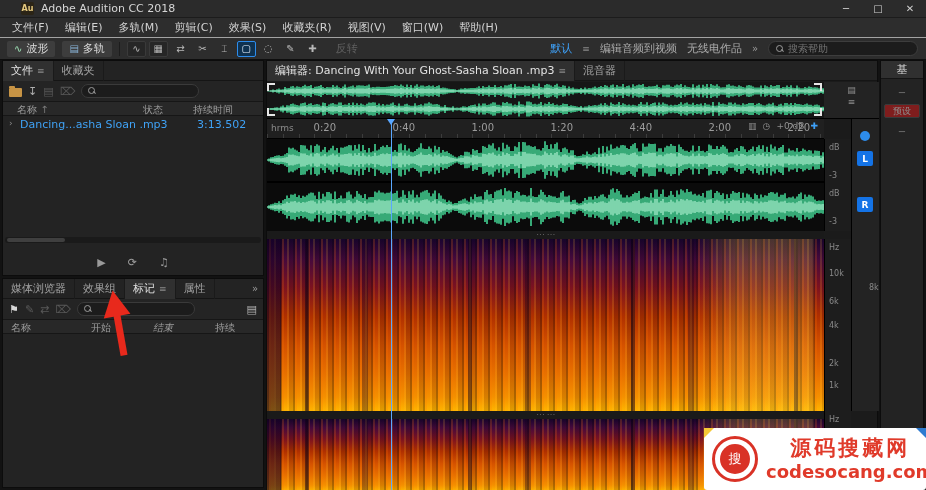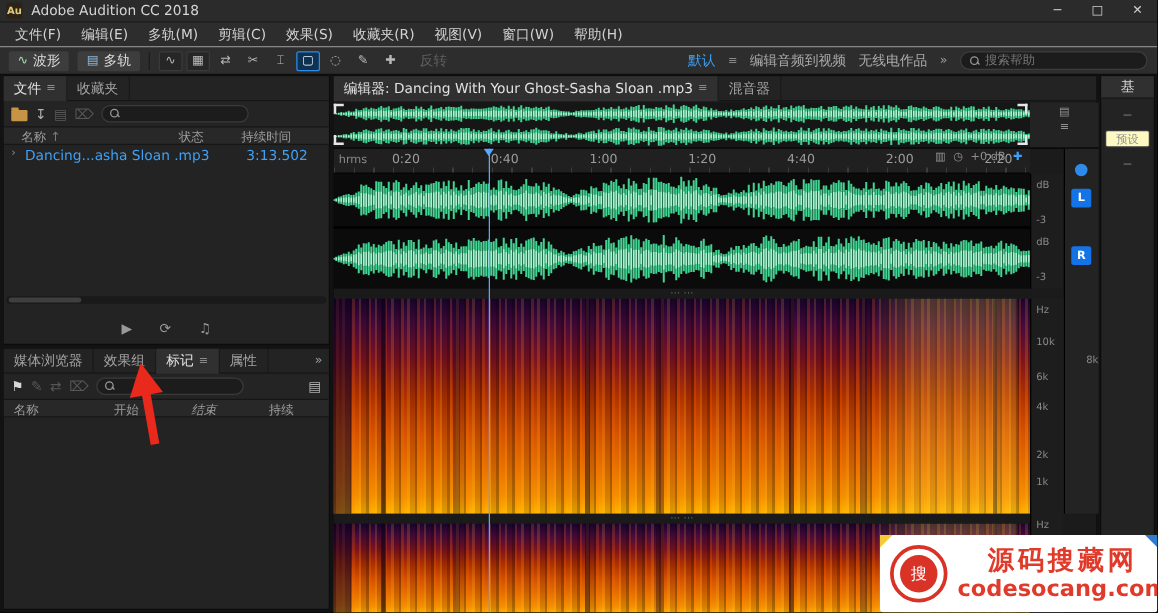--- a/index.html
+++ b/index.html
@@ -3,21 +3,21 @@
 <meta charset="utf-8">
 <style>
   *{margin:0;padding:0;box-sizing:border-box;}
   html,body{background:#000;}
   .app{position:relative;width:926px;height:490px;background:#121212;overflow:hidden;
        font-family:"DejaVu Sans",sans-serif;font-size:11px;color:#cfcfcf;cursor:default;}
 
   
   .titlebar{position:absolute;left:0;top:0;width:926px;height:18px;background:#2b2b2b;
             display:flex;align-items:center;border-bottom:1px solid #1c1c1c;}
-  .aulogo{width:13px;height:13px;margin:0 7px 0 5px;background:#2b2416;color:#e4c87e;
+  .aulogo{width:13px;height:13px;margin:0 7px 0 21px;background:#2b2416;color:#e4c87e;
           font-size:8px;font-weight:bold;display:flex;align-items:center;justify-content:center;border-radius:2px;}
   .wintitle{font-size:11px;color:#d6d6d6;}
   .winbtns{margin-left:auto;display:flex;height:100%;}
   .winbtn{width:32px;height:100%;display:flex;align-items:center;justify-content:center;color:#cfcfcf;font-size:10px;}
 
   
   .menubar{position:absolute;left:0;top:18px;width:926px;height:20px;background:#2d2d2d;
            display:flex;align-items:center;padding-left:4px;border-bottom:1px solid #a3a3a3;}
   .menu-item{padding:2px 8px;color:#d2d2d2;font-size:11px;}
 
@@ -124,21 +124,21 @@
 
   .playhead{position:absolute;left:124px;top:58px;width:1px;height:372px;background:#5aa7ff;z-index:20;}
   .playhead::before{content:"";position:absolute;left:-4px;top:0;border-left:4px solid transparent;
                     border-right:4px solid transparent;border-top:6px solid #5aa7ff;}
 
   
   .rdock{left:880px;top:60px;width:44px;height:428px;background:#232323;}
   .rdock .dtab{height:18px;background:#303030;display:flex;align-items:center;justify-content:center;
                color:#d8d8d8;border-bottom:1px solid #141414;}
   .rdock .dash{text-align:center;color:#777;font-size:10px;margin-top:8px;}
-  .rdock .preset{margin:6px 3px 0 3px;height:14px;background:#fef9c3;border:1px solid #3a3a3a;border-radius:2px;
+  .rdock .preset{margin:6px 3px 0 3px;height:14px;background:#7f1d1d;border:1px solid #3a3a3a;border-radius:2px;
                  display:flex;align-items:center;justify-content:center;color:#8f8f8f;font-size:9px;}
 
   
   .wmark{position:absolute;left:704px;top:428px;width:222px;height:62px;background:#ffffff;z-index:40;
          display:flex;align-items:center;gap:8px;padding:4px 8px;border-radius:3px;}
   .wmark::before{content:"";position:absolute;left:0;top:0;border-top:10px solid #f6c937;border-right:10px solid transparent;}
   .wmark::after{content:"";position:absolute;right:0;top:0;border-top:10px solid #2e7bd0;border-left:10px solid transparent;}
   .seal{width:46px;height:46px;border:3px solid #d93226;border-radius:50%;display:flex;align-items:center;justify-content:center;flex:0 0 auto;}
   .seal-in{width:30px;height:30px;background:#d93226;border-radius:50%;color:#fff;font-size:13px;
            display:flex;align-items:center;justify-content:center;}

